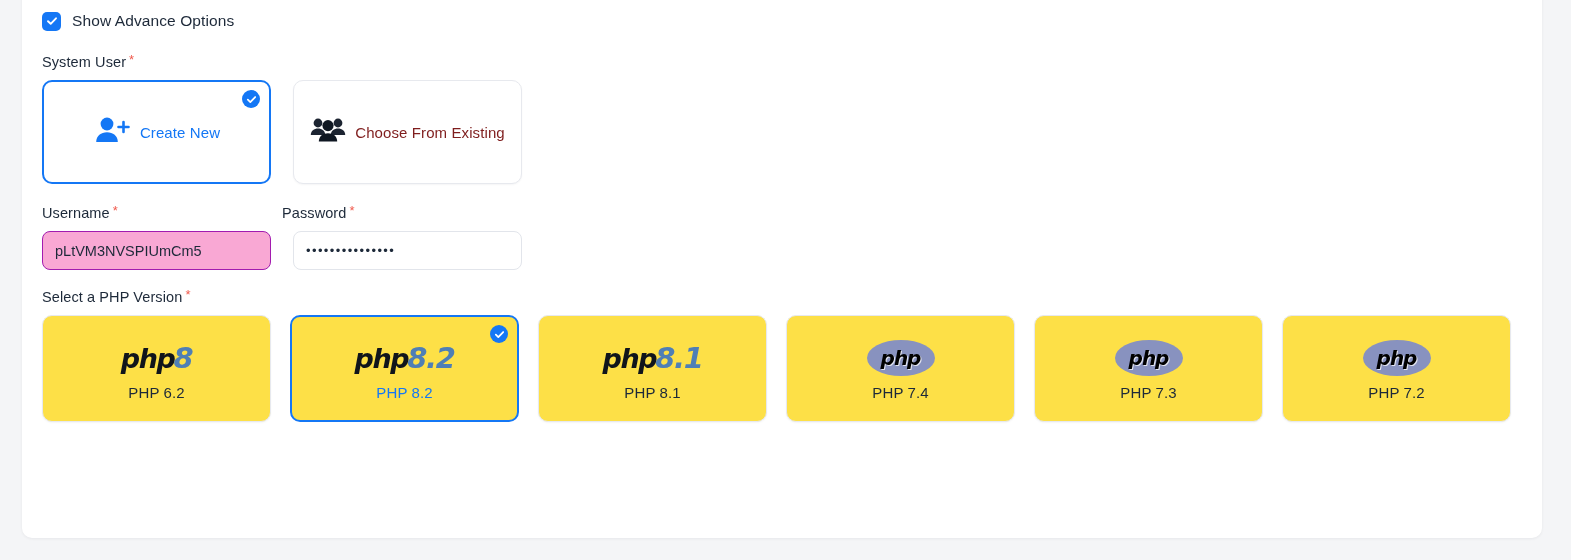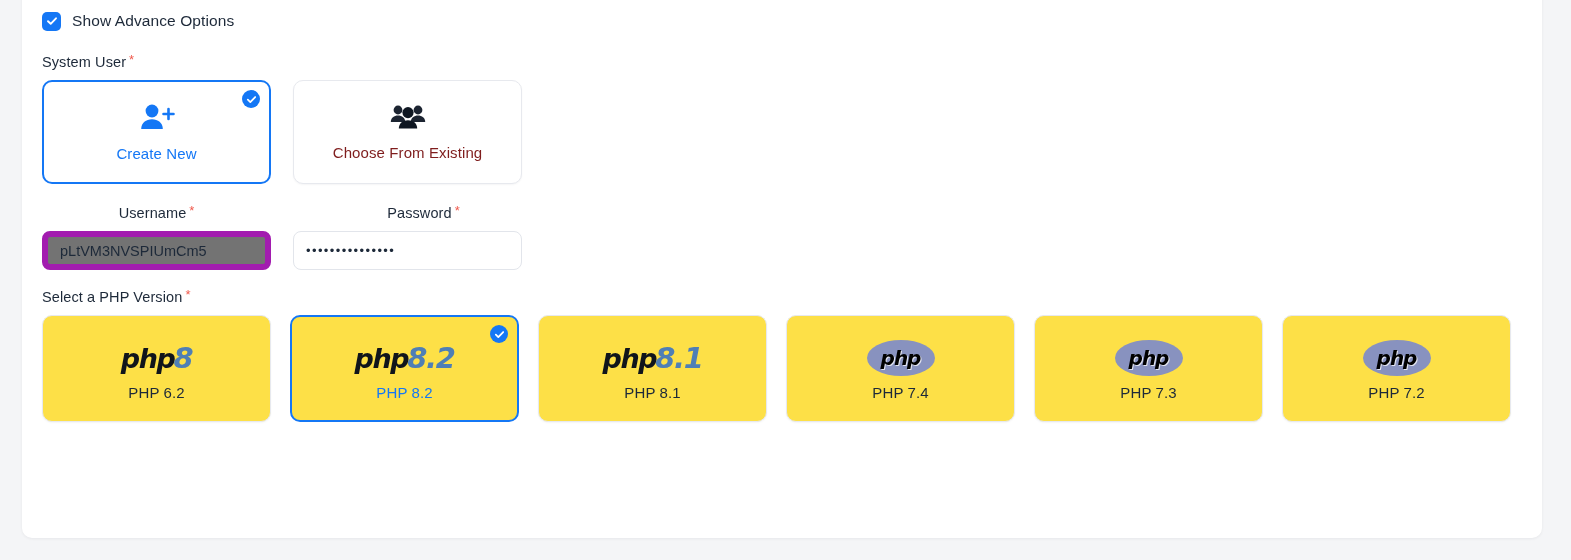--- a/index.html
+++ b/index.html
@@ -80,21 +80,21 @@
 
   .choice-card {
     position: relative;
     width: 229px;
     height: 104px;
     border: 1px solid #e7e9ee;
     border-radius: 10px;
     background: #fff;
     box-sizing: border-box;
     display: flex;
-    flex-direction: column;
+    flex-direction: row;
     align-items: center;
     justify-content: center;
     gap: 9px;
     box-shadow: 0 1px 2px rgba(16,24,40,0.045);
   }
   .choice-card.selected {
     border: 2px solid #1477f5;
     box-shadow: none;
   }
   .choice-card .card-text {
@@ -115,23 +115,23 @@
     align-items: center;
     justify-content: center;
   }
   .badge svg { display: block; }
 
   
   .input-row { display: flex; gap: 22px; margin-top: 9px; }
   .text-input {
     width: 229px;
     height: 39px;
-    border: 6px solid #a21caf;
+    border: 1px solid #a21caf;
     border-radius: 8px;
-    background: #737373;
+    background: #f9a8d4;
     font-family: "Liberation Sans", sans-serif;
     font-size: 14.5px;
     color: #1d2939;
     padding: 0 12px;
     box-sizing: border-box;
     outline: none;
   }
   .text-input::placeholder { color: #98a2b3; }
   .pw-dots {
     width: 229px;
@@ -285,21 +285,21 @@
                 <path d="M8.8 25.6 C8.8 20 13.1 17.2 18 17.2 C22.9 17.2 27.2 20 27.2 25.6 Z" fill="#0f1722"></path>
               </svg>
             </span>
             <span class="card-text">Choose From Existing</span>
           </div>
 
         </div>
       </div>
 
       <div style="margin-top:20px;">
-        <div style="display:flex; gap:38px;text-align:center;">
+        <div style="display:flex; gap:11px;">
           <div style="width:229px;">
             <span class="field-label">Username</span><span class="req">*</span>
           </div>
           <div style="width:229px;">
             <span class="field-label">Password</span><span class="req">*</span>
           </div>
         </div>
 
         <div class="input-row">
           <input class="text-input" type="text" value="pLtVM3NVSPIUmCm5" style="">

